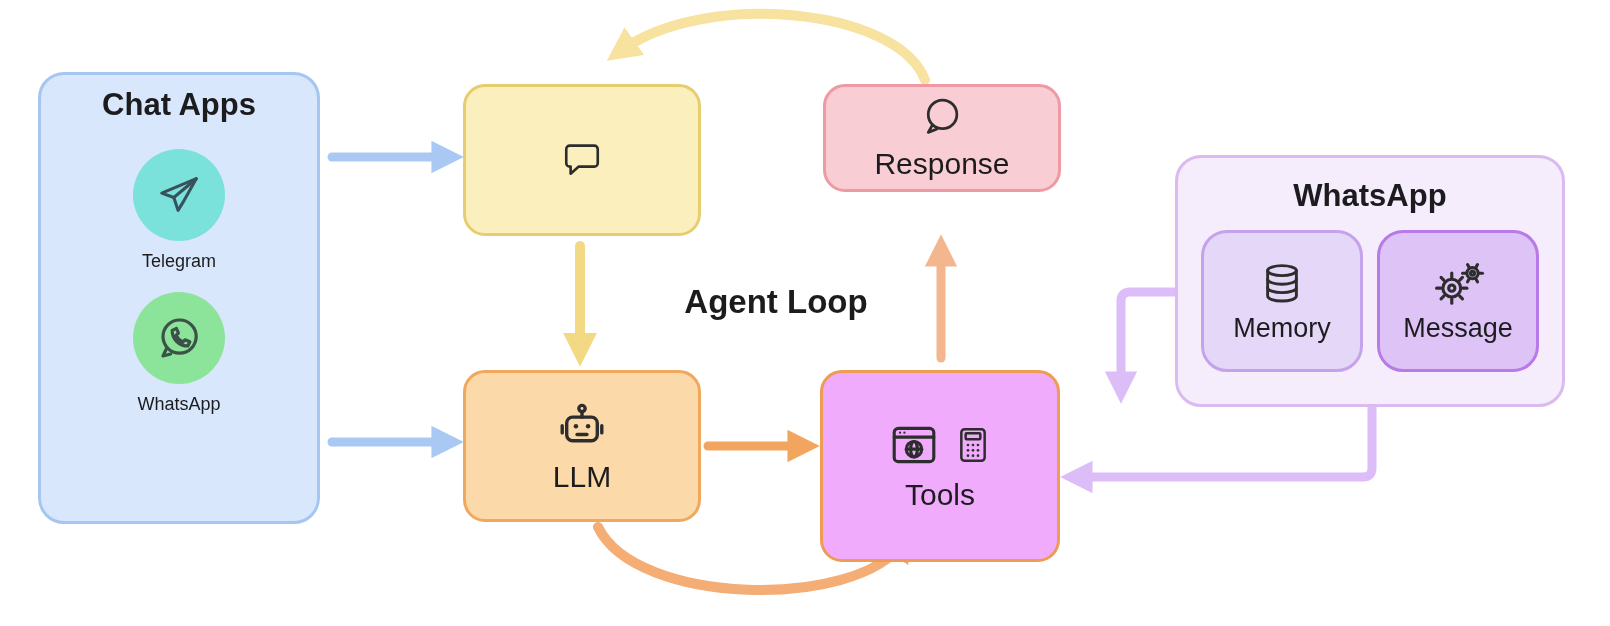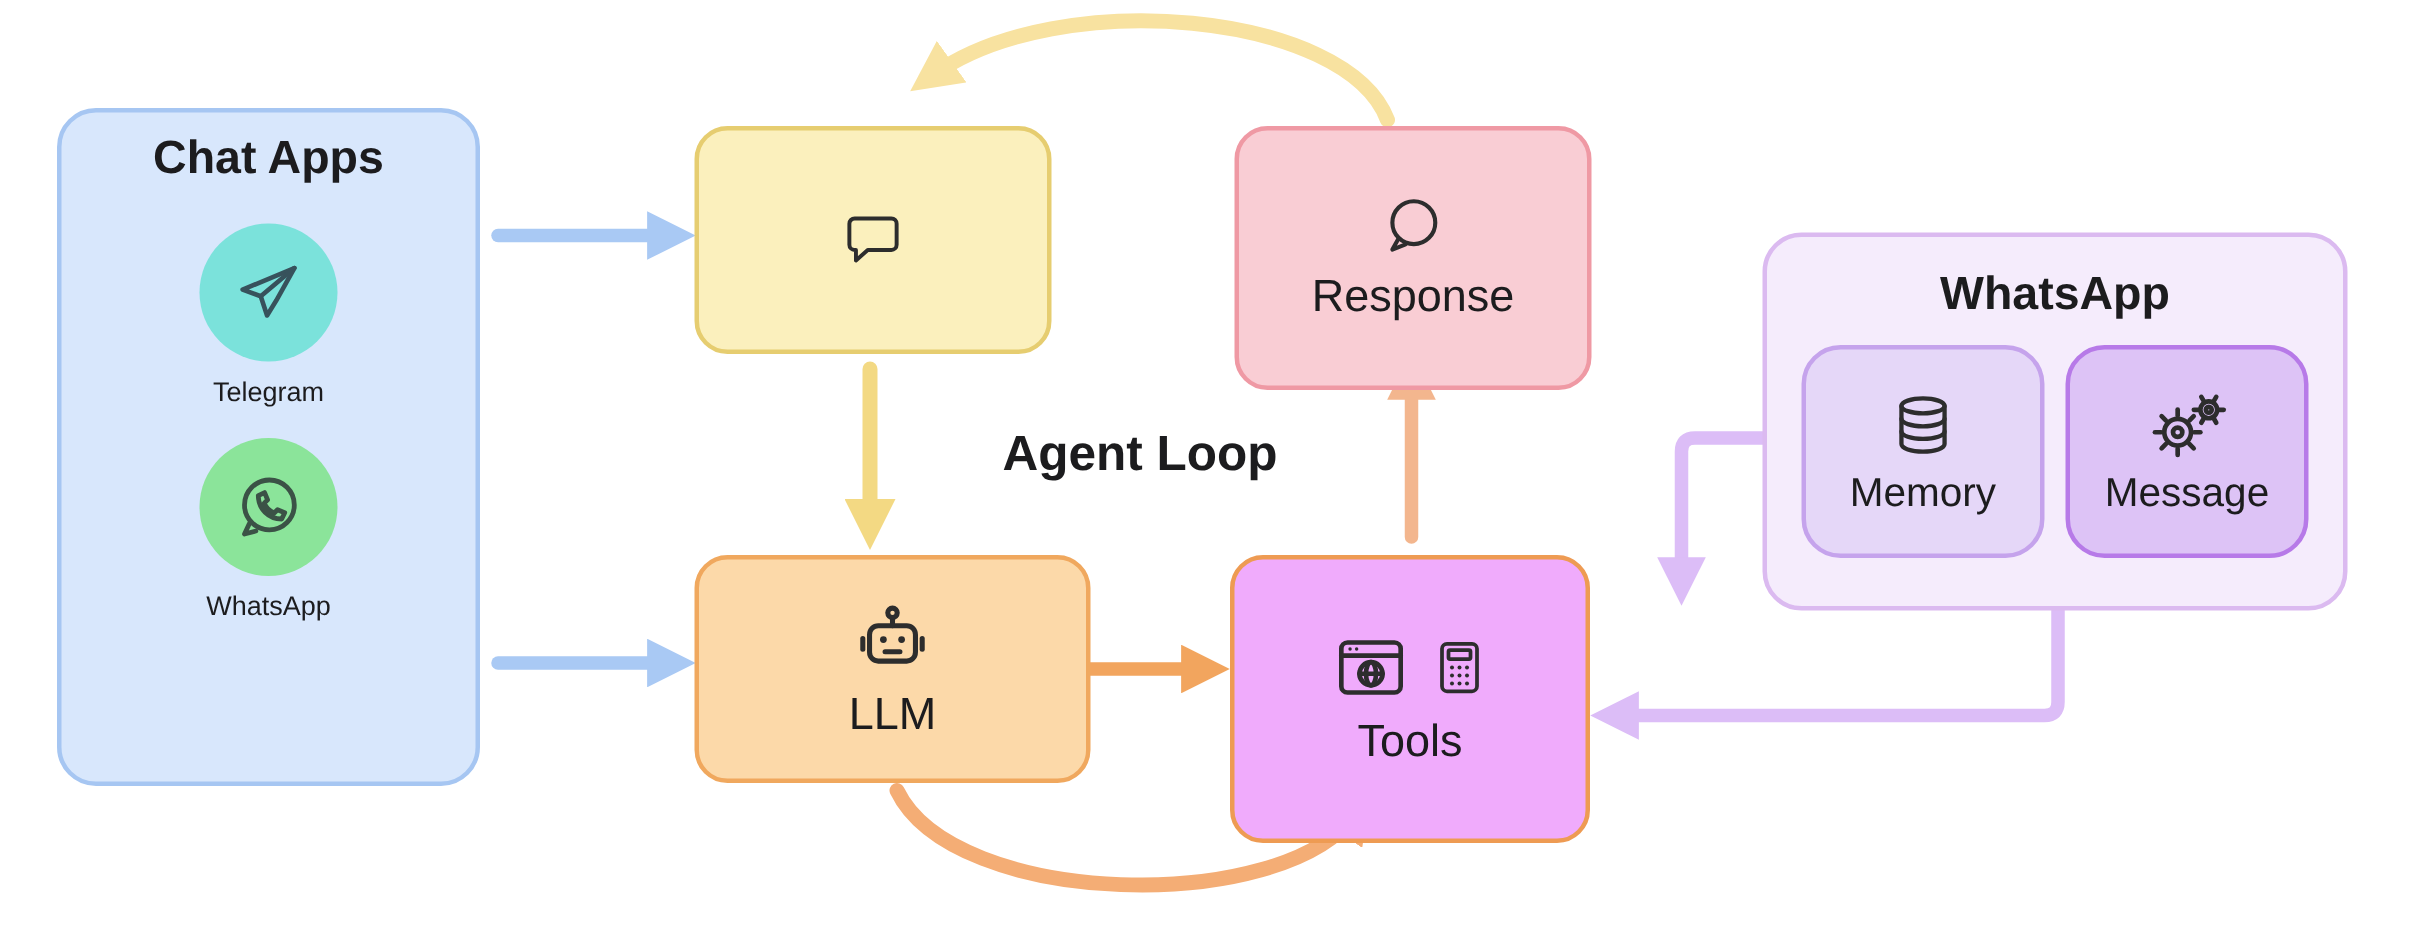--- a/index.html
+++ b/index.html
@@ -24,27 +24,27 @@
   }
   .group-title { font-size: 31px; font-weight: 600; }
   .chat-apps .group-title { margin-bottom: 26px; }
   .app-item { display: flex; flex-direction: column; align-items: center; margin-bottom: 20px; }
   .app-circle { width: 92px; height: 92px; border-radius: 50%; display: flex; align-items: center; justify-content: center; }
   .telegram-circle { background: #7be2db; }
   .whatsapp-circle { background: #8be49a; }
   .app-label { font-size: 18px; margin-top: 10px; }
 
   .message-node  { left: 463px; top: 84px;  width: 238px; height: 152px; background: #fbf0bd; border-color: #e6cd70; }
-  .response-node { left: 823px; top: 84px;  width: 238px; height: 176px; background: #f9cdd4; border-color: #ef99a4; }
-  .llm-node      { left: 463px; top: 370px; width: 264px; height: 152px; background: #fcd9a9; border-color: #f0a85e; }
+  .response-node { left: 823px; top: 84px;  width: 238px; height: 108px; background: #f9cdd4; border-color: #ef99a4; }
+  .llm-node      { left: 463px; top: 370px; width: 238px; height: 152px; background: #fcd9a9; border-color: #f0a85e; }
   .tools-node    { left: 820px; top: 370px; width: 240px; height: 192px; background: #f0abfc; border-color: #ee9b53; }
   .tools-icons { display: flex; align-items: center; gap: 12px; }
 
   .agent-loop-label {
-    position: absolute; left: 640px; top: 283px; width: 240px;
+    position: absolute; left: 656px; top: 283px; width: 240px;
     text-align: center; font-size: 33px; font-weight: 600;
   }
 
   .context-node {
     left: 1175px; top: 155px; width: 390px; height: 252px;
     border-radius: 26px; background: #f5ecfc; border-color: #dbbaf0;
     justify-content: flex-start; padding-top: 20px;
   }
   .context-node .group-title { margin-bottom: 16px; }
   .context-row { display: flex; gap: 14px; }

